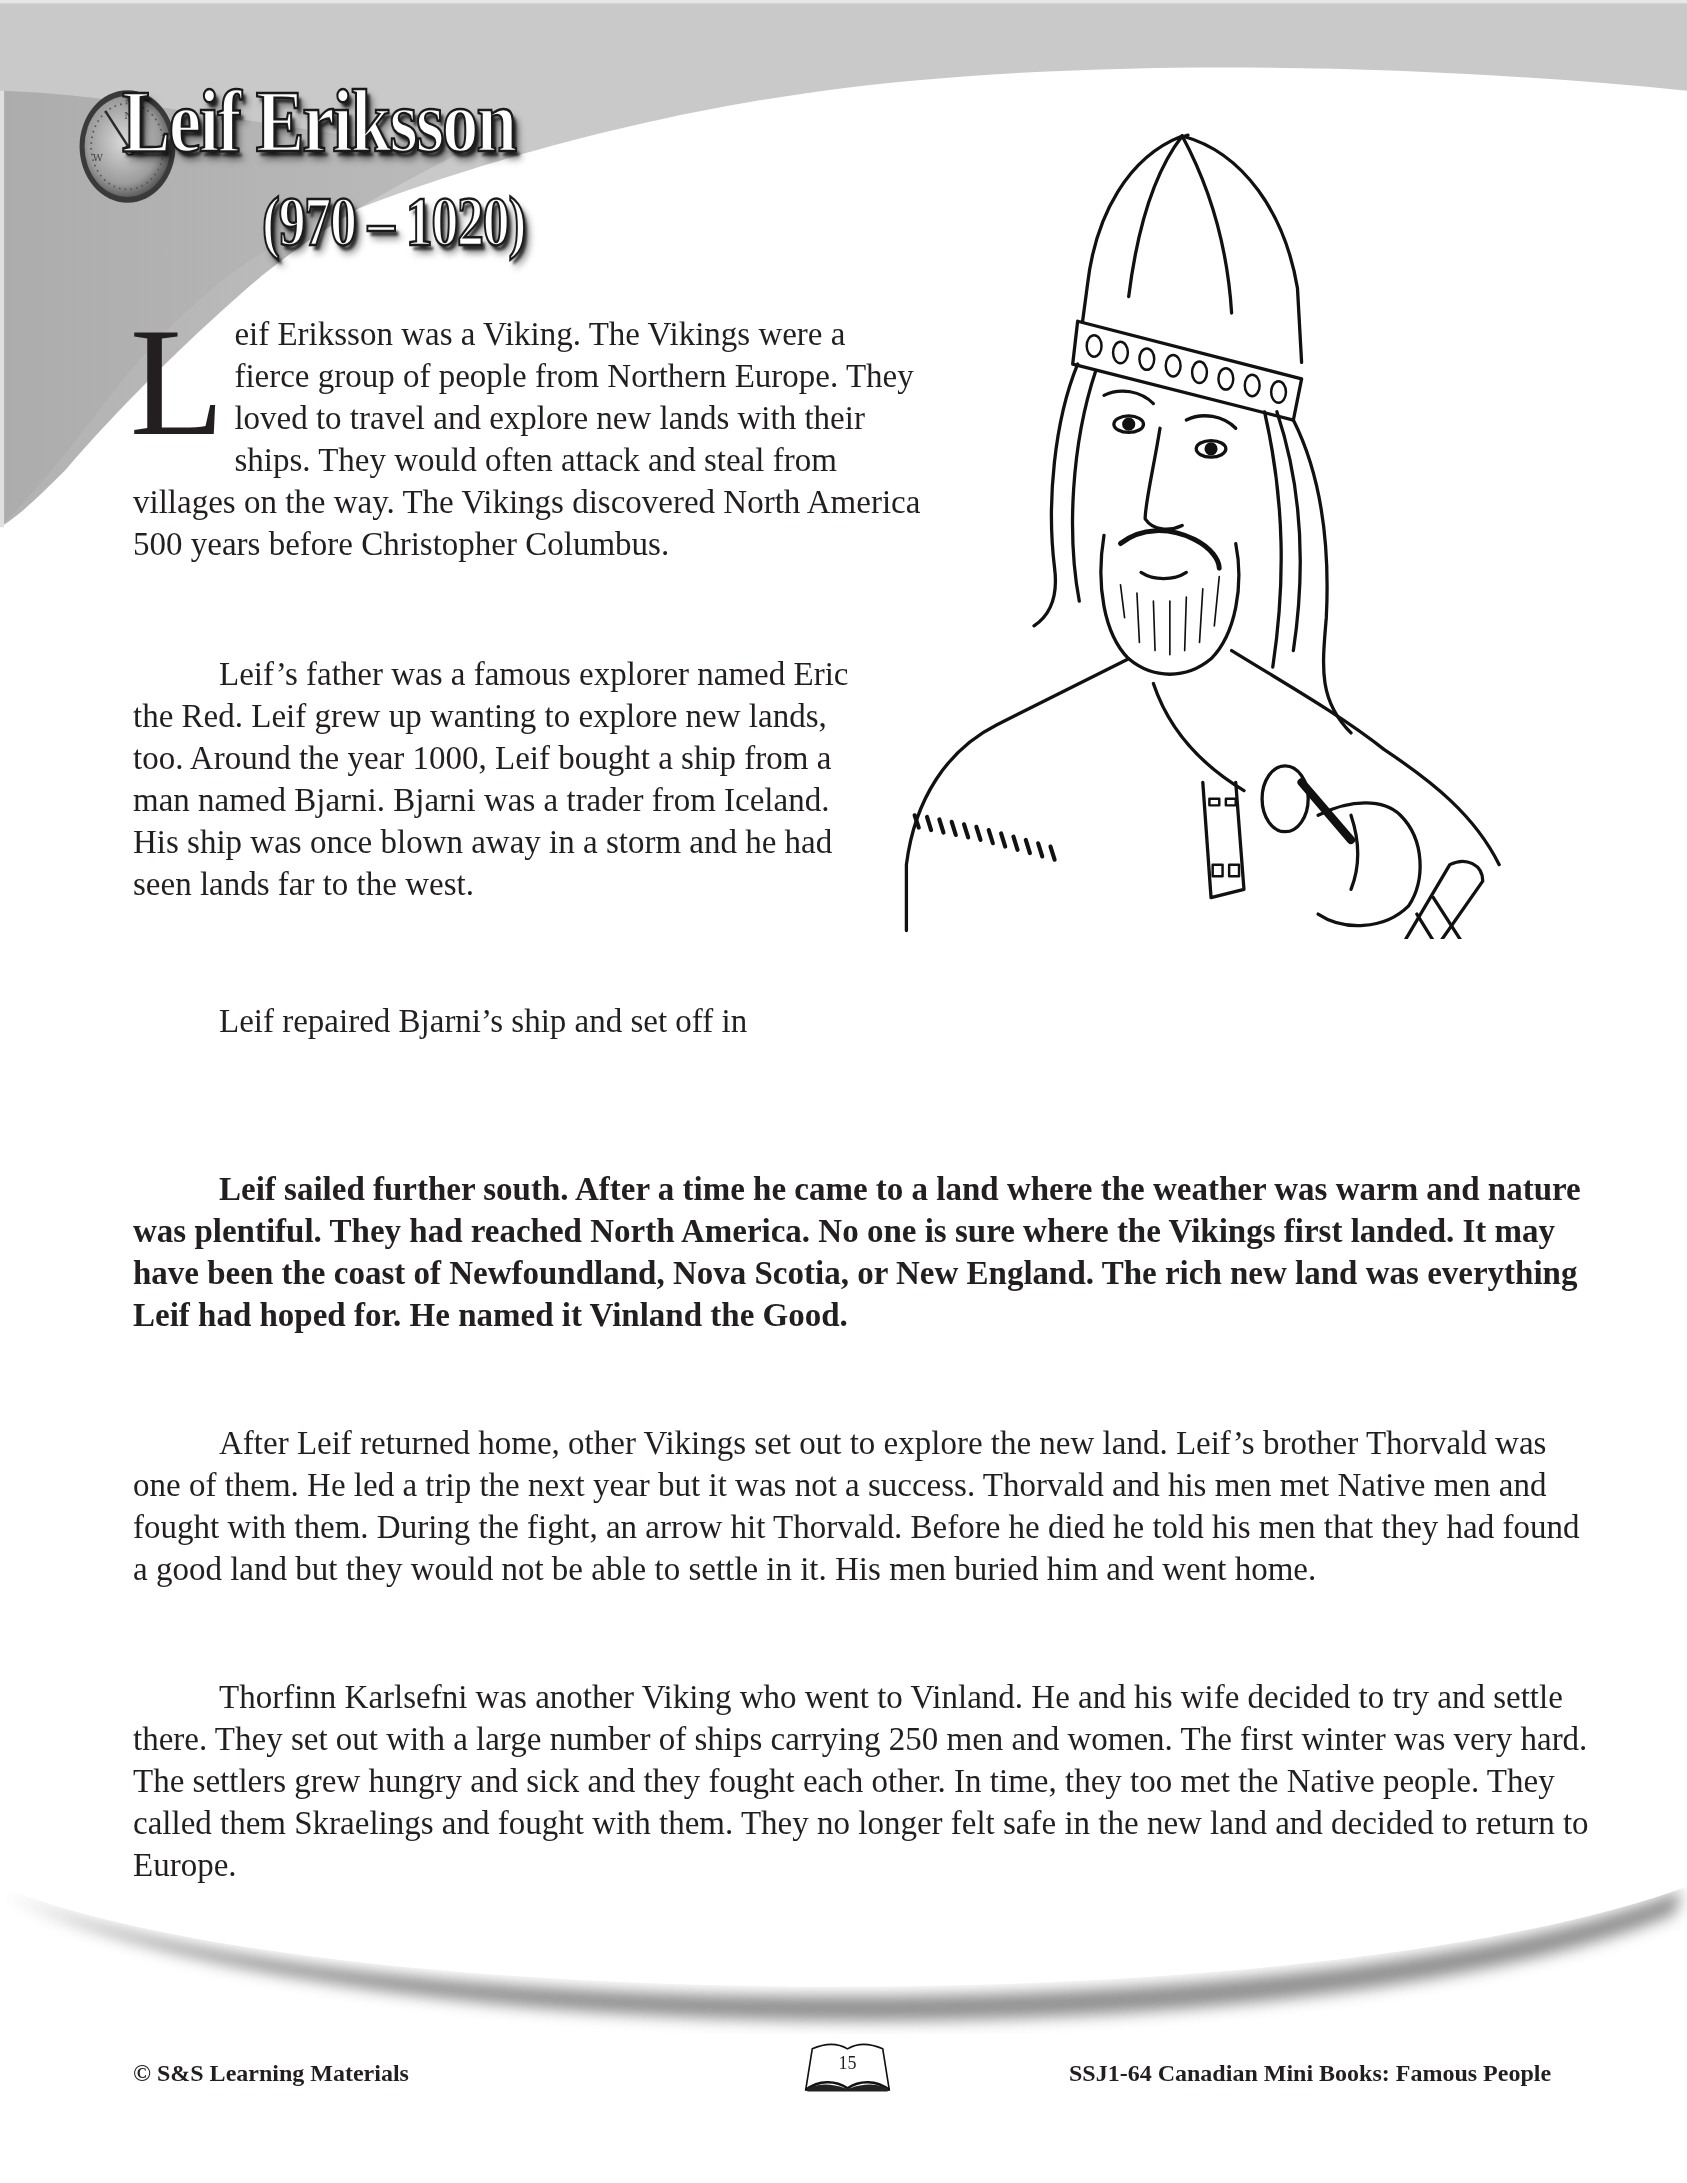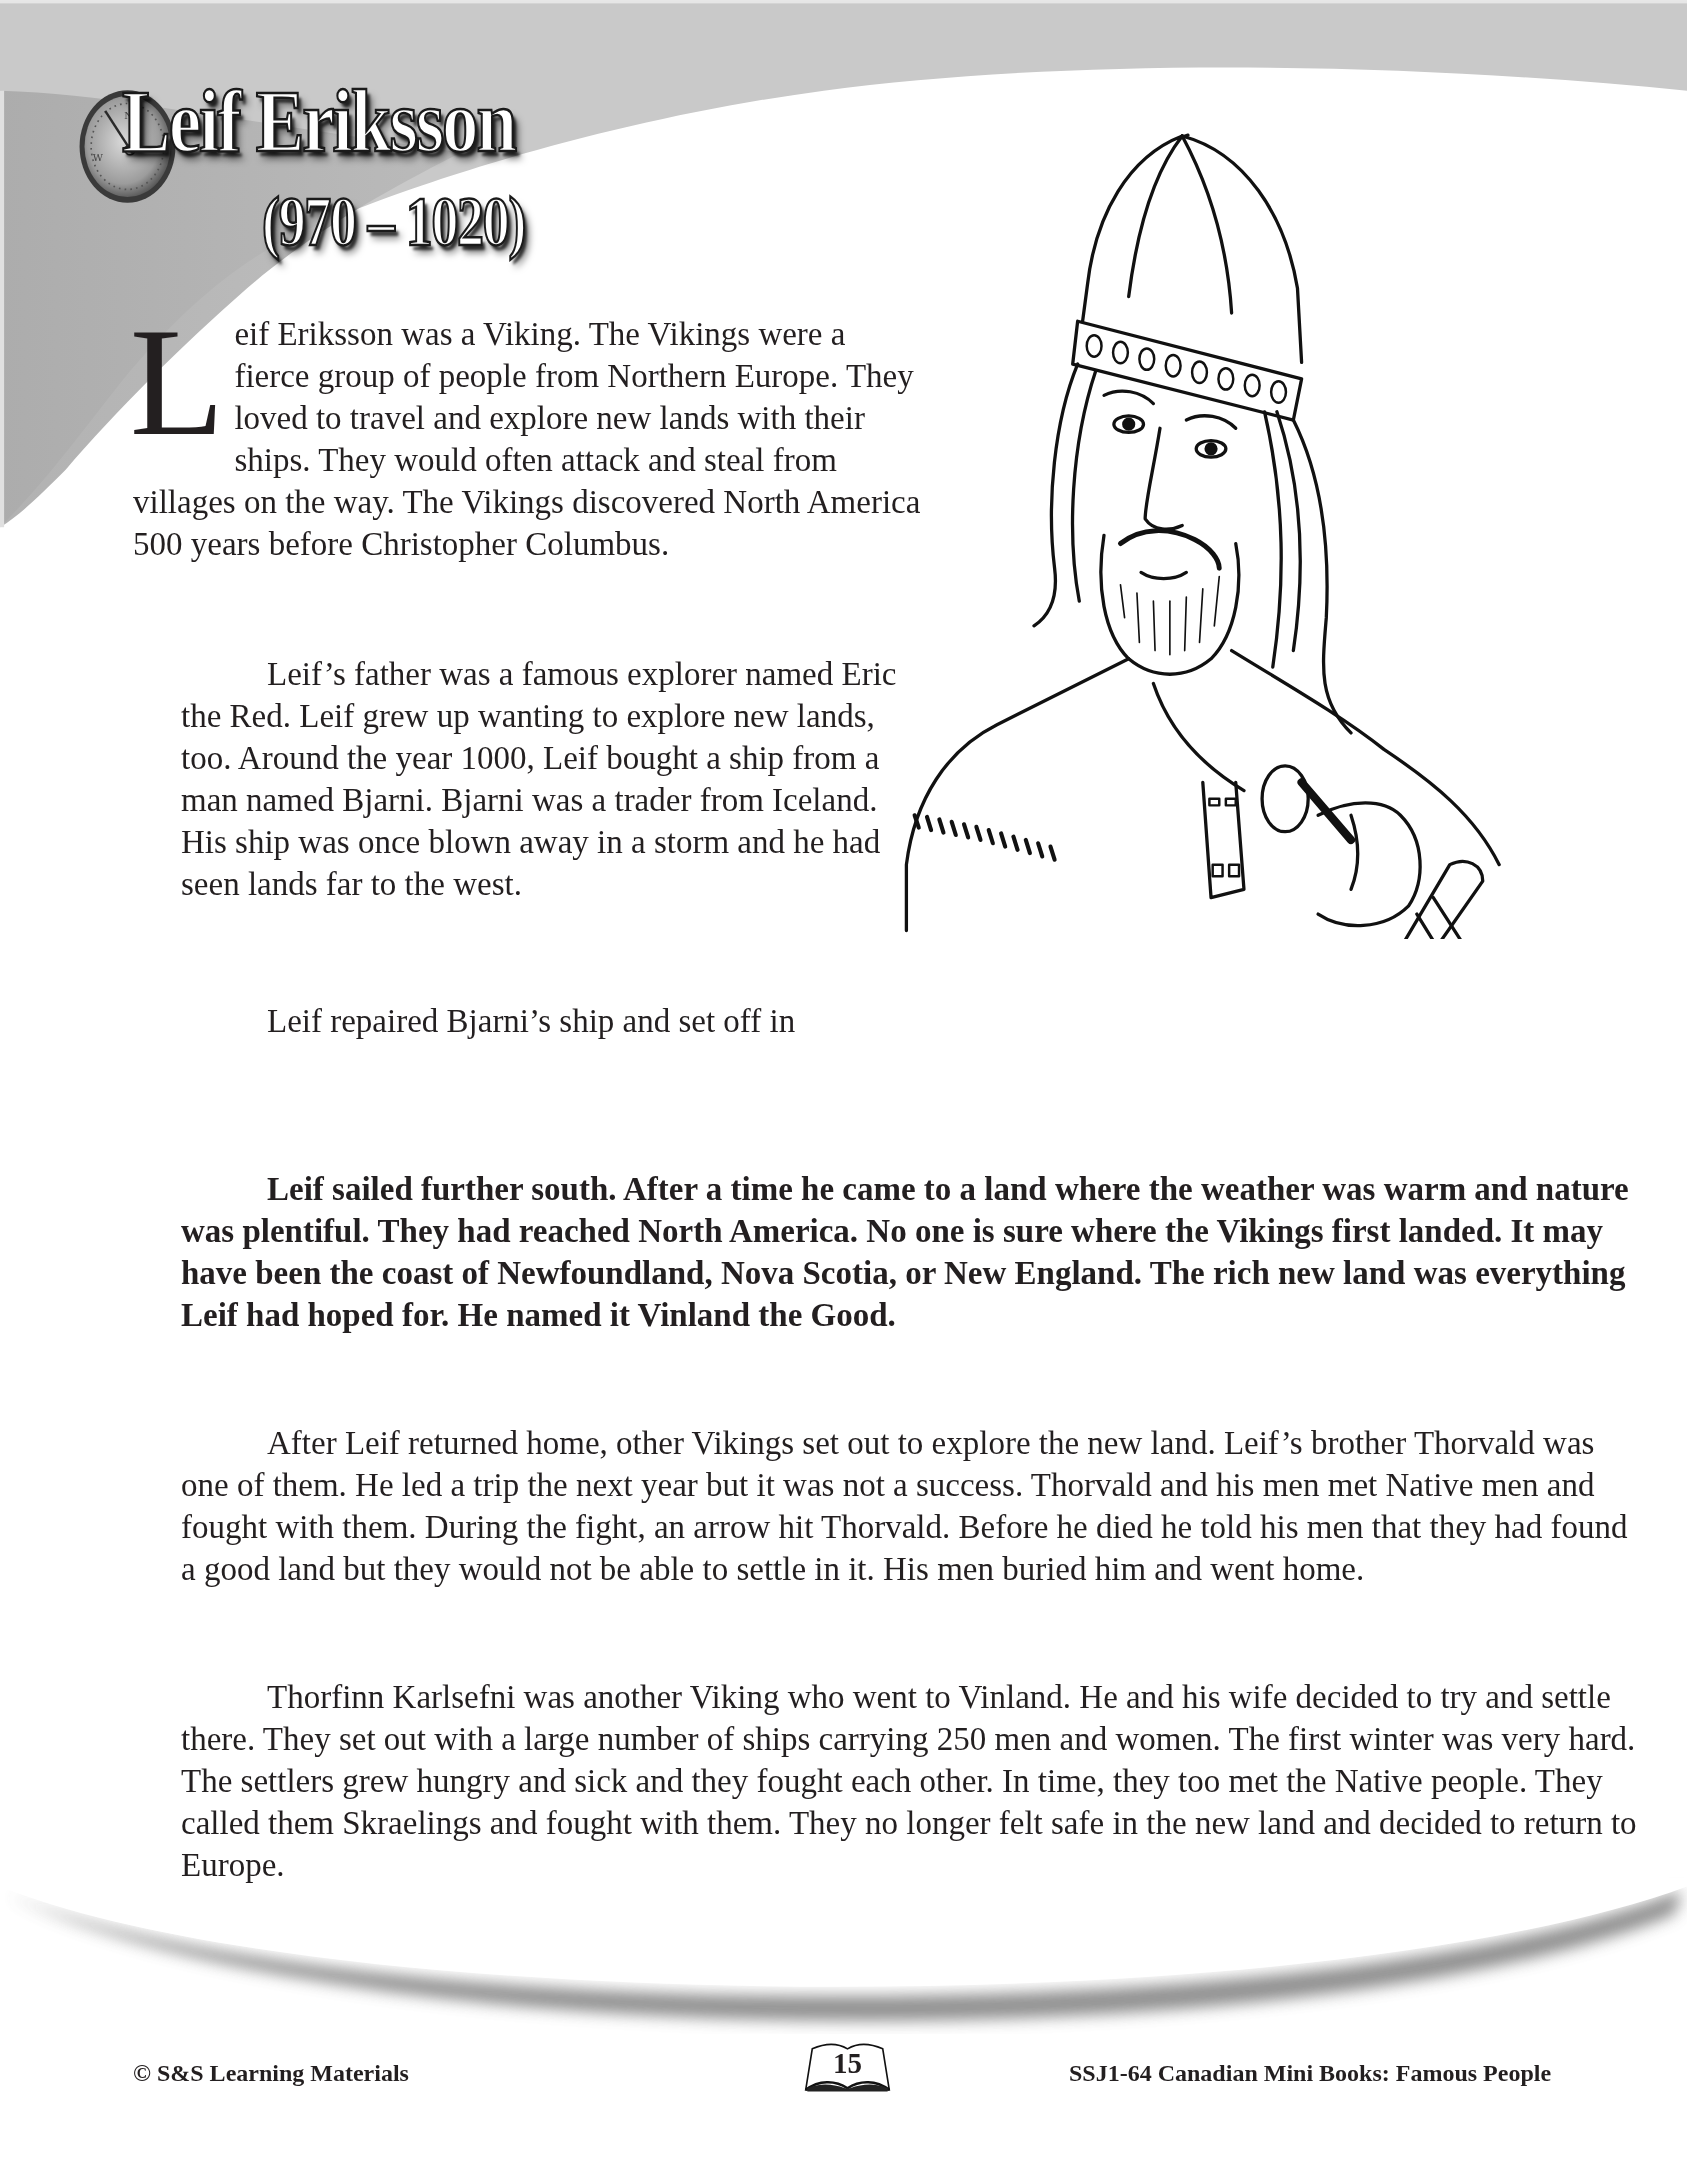--- a/index.html
+++ b/index.html
@@ -15,36 +15,36 @@
            text-shadow: 4.1px 5px 3.3px rgba(0,0,0,0.75), 6.6px 8.2px 8.2px rgba(0,0,0,0.5); }
   .dates { position:absolute; left:262px; top:181px; z-index:2; margin:0;
            font-family:"Liberation Serif","DejaVu Serif",serif; font-weight:bold;
            font-size:69px; line-height:82px; color:#ffffff; letter-spacing:-1.6px;
            transform:scaleX(0.78); transform-origin:left top;
            -webkit-text-stroke:2.5px #1a1a1a;
            text-shadow: 4.1px 5px 3.3px rgba(0,0,0,0.75), 6.6px 8.2px 8.2px rgba(0,0,0,0.5); }
   .illustration { position:absolute; left:857px; top:74px; width:741px; height:865px; z-index:1; }
   .body-text { position:absolute; z-index:2; font-size:33px; line-height:42px; color:#231f20; }
   .p { margin:0; }
-  .indent { text-indent:86px;margin-left:48px; }
+  .indent { text-indent:86px; }
   .p1 { left:133px; top:313px; width:791px; }
   .dropcap { float:left; font-size:155px; line-height:124px; height:124px; margin:6.6px 10px 0 -3.3px;
              font-family:"Liberation Serif","DejaVu Serif",serif; color:#231f20; }
   .p2 { left:133px; top:653px; width:741px; }
   .p3 { left:133px; top:1000px; width:1466px; }
   .p4 { left:133px; top:1168px; width:1466px;font-weight:bold; }
   .p5 { left:133px; top:1422px; width:1466px; }
   .p6 { left:133px; top:1676px; width:1466px; }
   .footer-left, .footer-right { position:absolute; top:2060px; z-index:2; font-weight:bold;
       font-size:24px; line-height:26px; color:#231f20; }
   .footer-left { left:133px; }
   .footer-right { left:1069px;text-align:right; }
   .book { position:absolute; left:802px; top:2039px; width:91px; height:59px; z-index:2; }
   .page-num { position:absolute; left:0; top:10px; width:91px; text-align:center;
-              font-weight:bold; font-size:29px; line-height:28px; color:#231f20; }
+              font-weight:normal; font-size:18px; line-height:28px; color:#231f20; }
 </style>
 </head>
 <body>
 
 <svg class="bg-svg" viewBox="0 0 2048 2650" xmlns="http://www.w3.org/2000/svg">
   <defs>
     <linearGradient id="wedgeGrad" x1="0" y1="0" x2="1" y2="0">
       <stop offset="0" stop-color="#a9a9a9"></stop>
       <stop offset="1" stop-color="#b9b9b9"></stop>
     </linearGradient>

